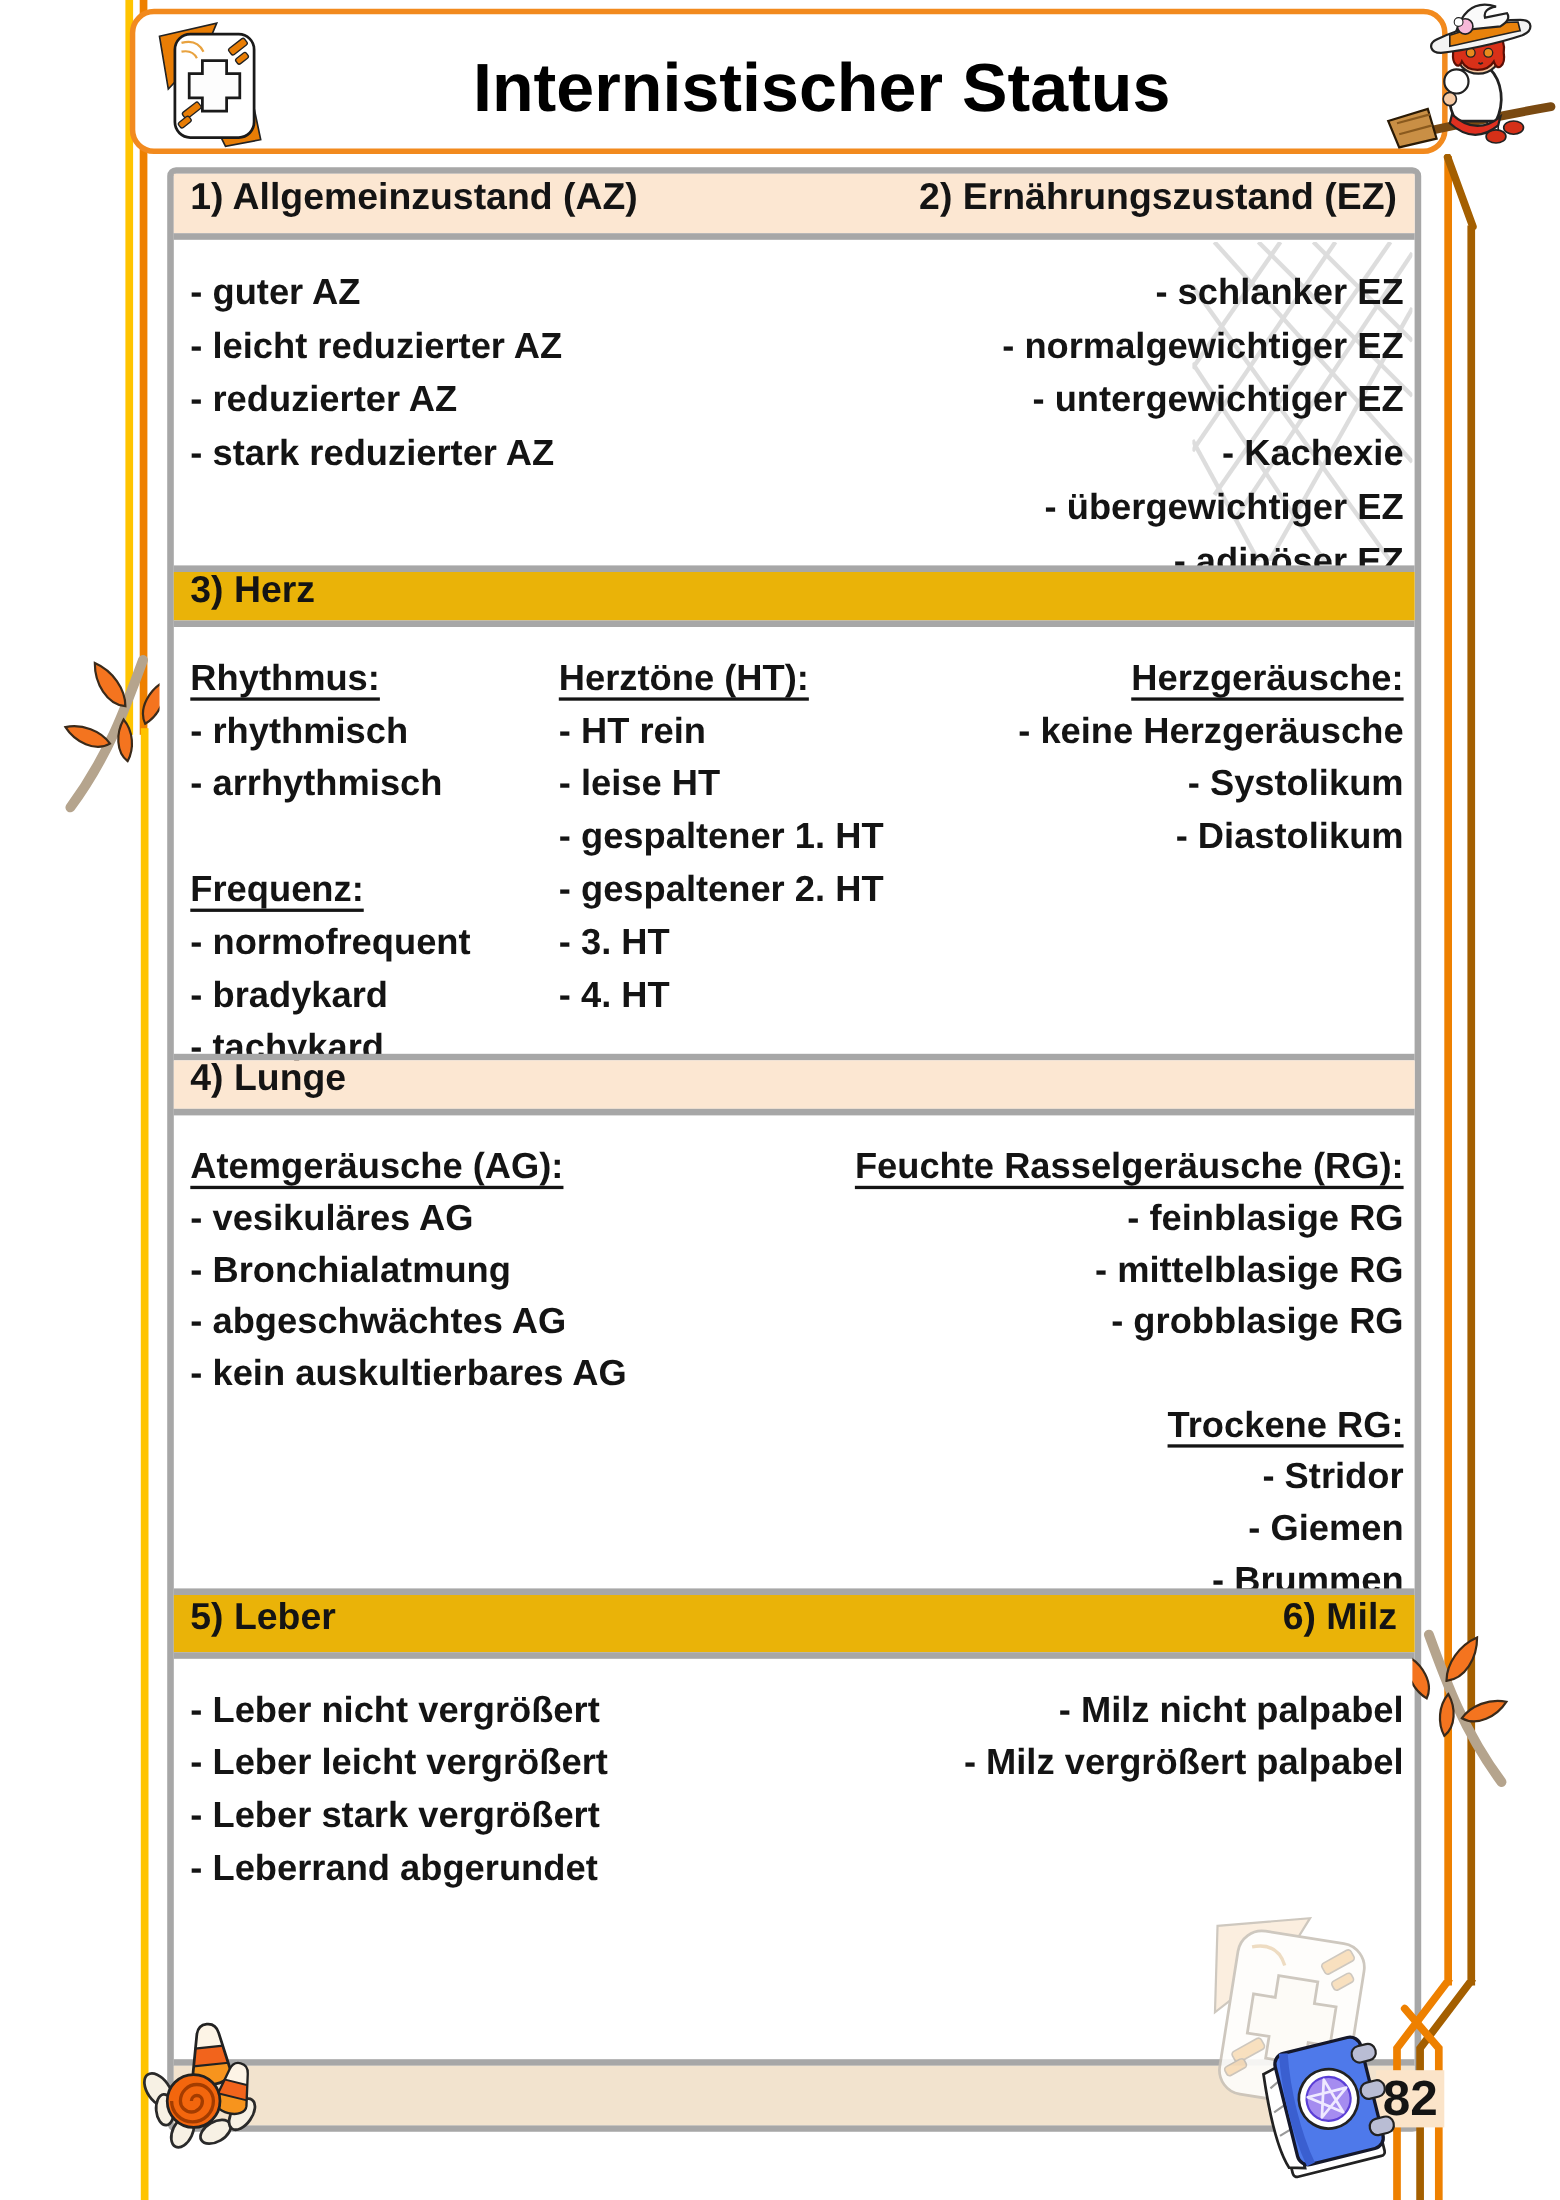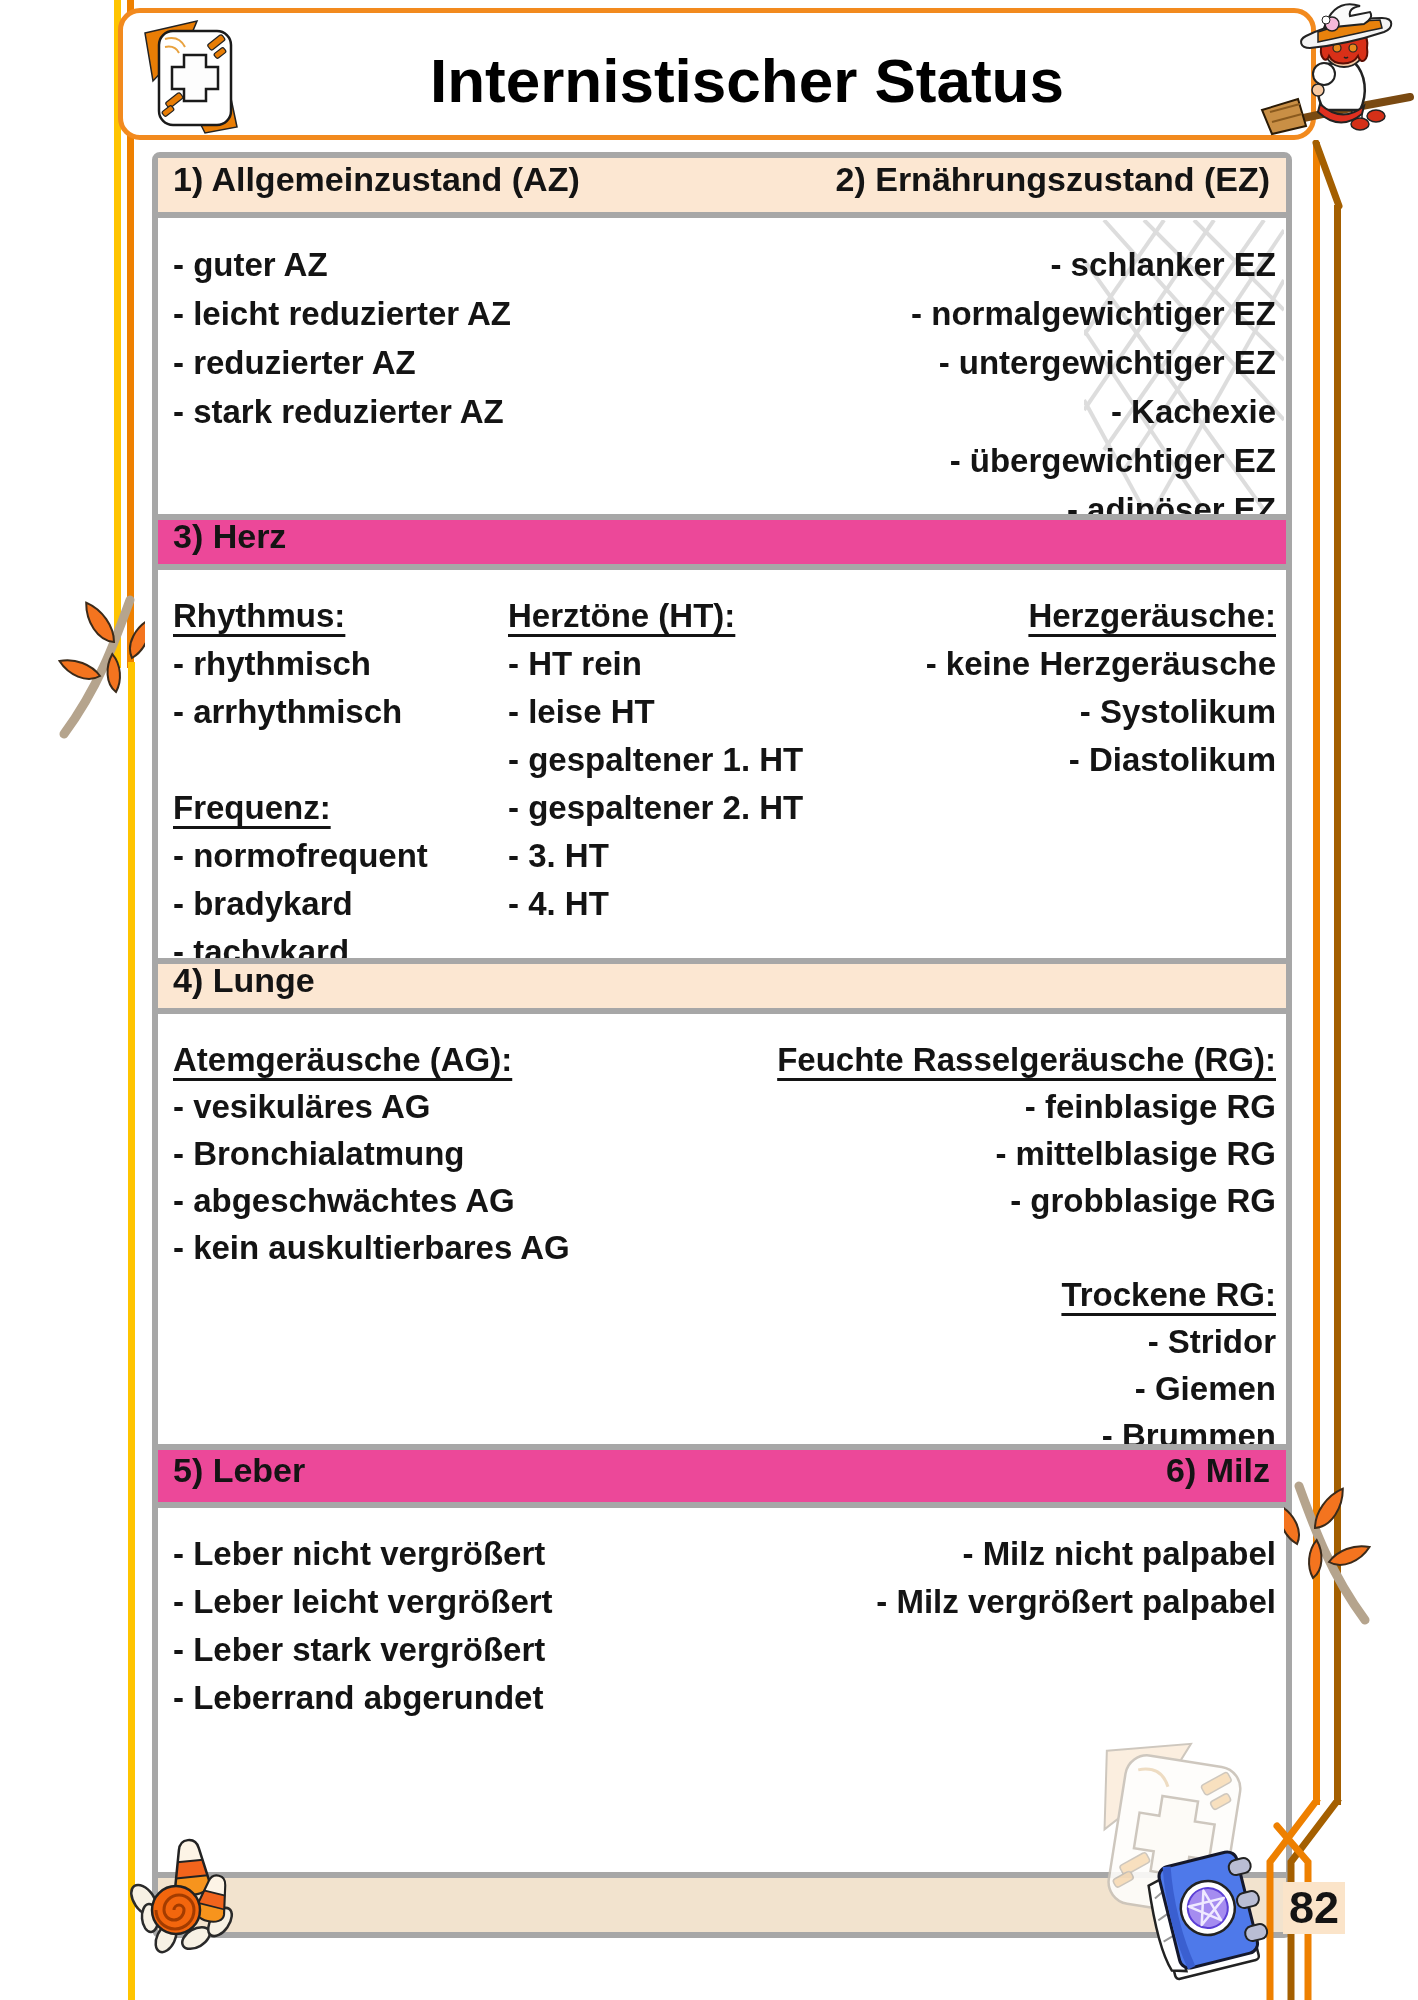--- a/index.html
+++ b/index.html
@@ -43,21 +43,21 @@
   }
   #spiderweb { position: absolute; right: 2px; top: 62px; z-index: 1; }
   .row { position: relative; z-index: 2; }
   .divider { height: 6px; background: #A7A7A7; position: relative; z-index: 2; }
   .band {
     display: flex; justify-content: space-between; align-items: center;
     padding: 0 16px 12px 15px;
     font-size: 34px; font-weight: bold; text-align: center;
   }
   .band.peach { background: #FCE7D2; }
-  .band.tan   { background: #ec4899; }
+  .band.tan   { background: #eab308; }
   .band.footer{ background: #F2E3CE; }
   .content {
     display: flex; justify-content: space-between;
     padding: 22px 10px 0 15px;
     font-size: 33px; font-weight: 600;
   }
   ul { list-style: none; }
   .lh49 li, .lh49 .sp { line-height: 49px; height: 49px; }
   .lh48 li, .lh48 .sp { line-height: 48px; height: 48px; }
   .lh47 li, .lh47 .sp { line-height: 47px; height: 47px; }
@@ -72,21 +72,20 @@
   .col-w2 { width: 345px; }
   .col-fl { flex: 1; }
 
   #page-number-box {
     position: absolute; left: 1251px; top: 1882px;
     width: 62px; height: 52px;
     background: #FBE4C9;
     display: flex; align-items: center; justify-content: center;
     font-size: 45px; font-weight: bold;
     z-index: 4;
-    margin-left: 32px;
   }
   .deco { position: absolute; }
 </style>
 </head>
 <body>
 
 <div id="page">
 
   <div class="vline" style="left:114px;top:0;width:7px;height:668px;background:#FFC400;"></div>
   <div class="vline" style="left:127px;top:0;width:7px;height:668px;background:#EE8000;"></div>

